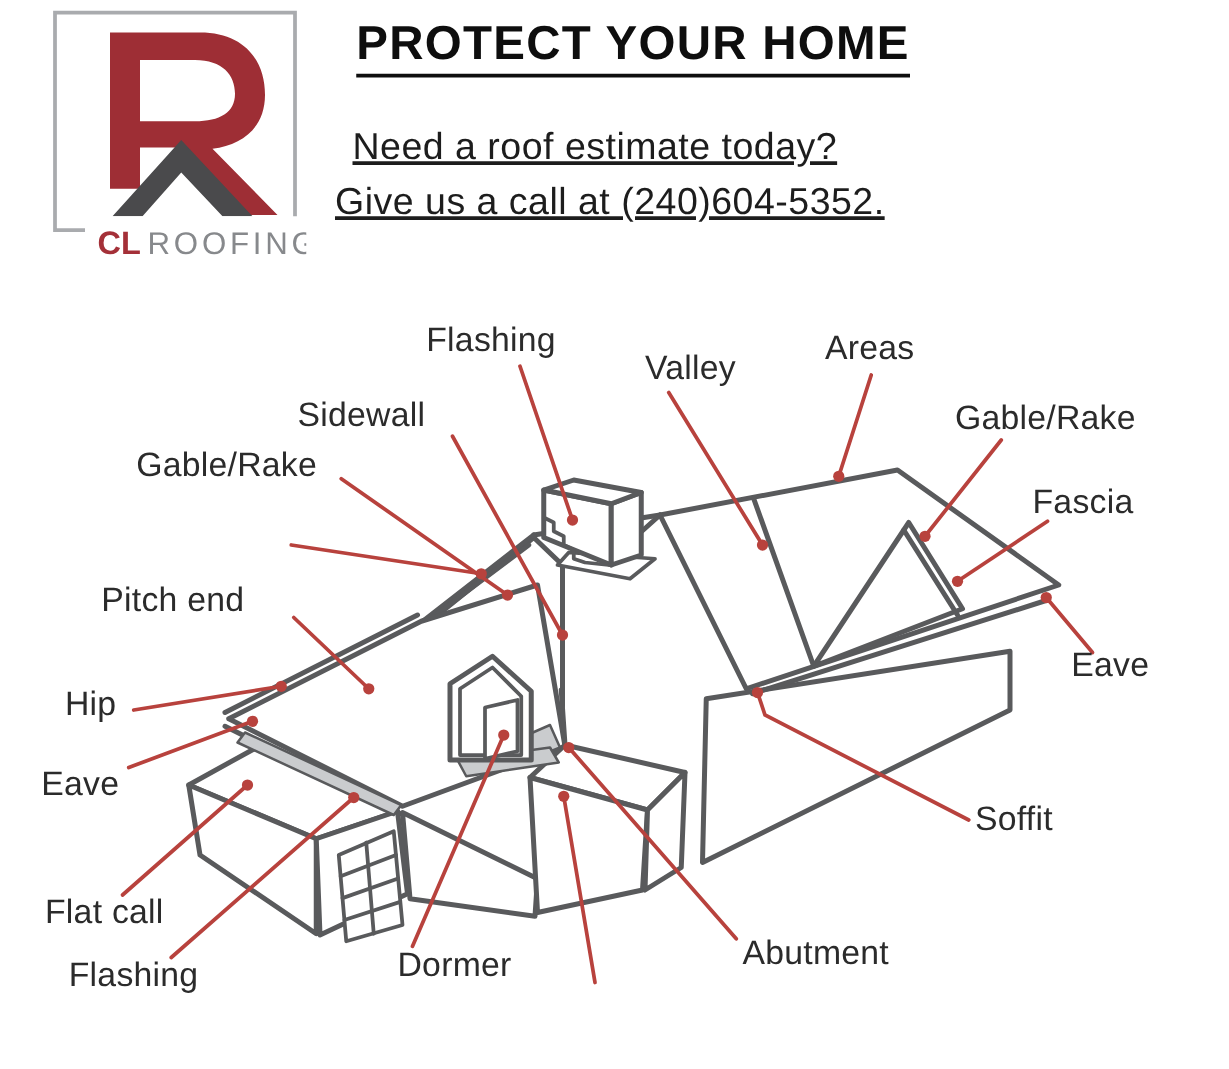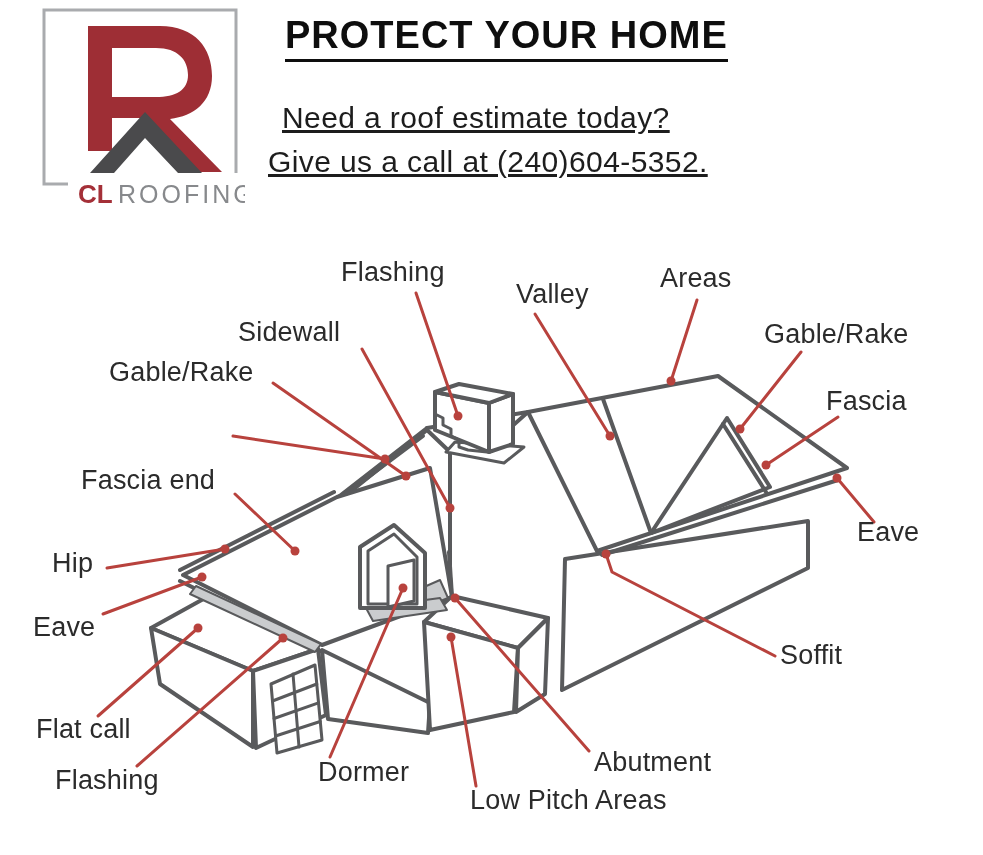--- a/index.html
+++ b/index.html
@@ -169,26 +169,25 @@
           <circle cx="740" cy="429" r="4.5" stroke="none"></circle>
         </g>
     </g>
   </svg>
 
   <div class="dlabel" style="left:341px;top:257px">Flashing</div>
   <div class="dlabel" style="left:516px;top:279px">Valley</div>
   <div class="dlabel" style="left:660px;top:263px">Areas</div>
   <div class="dlabel" style="left:238px;top:317px">Sidewall</div>
   <div class="dlabel" style="left:109px;top:357px">Gable/Rake</div>
-  <div class="dlabel" style="left:81px;top:465px">Fascia end</div>
+  <div class="dlabel" style="left:81px;top:465px">Pitch end</div>
   <div class="dlabel" style="left:52px;top:548px">Hip</div>
   <div class="dlabel" style="left:33px;top:612px">Eave</div>
   <div class="dlabel" style="left:36px;top:714px">Flat call</div>
   <div class="dlabel" style="left:55px;top:765px">Flashing</div>
   <div class="dlabel" style="left:318px;top:757px">Dormer</div>
-  <div class="dlabel" style="left:470px;top:785px">Low Pitch Areas</div>
   <div class="dlabel" style="left:594px;top:747px">Abutment</div>
   <div class="dlabel" style="left:780px;top:640px">Soffit</div>
   <div class="dlabel" style="left:857px;top:517px">Eave</div>
   <div class="dlabel" style="left:826px;top:386px">Fascia</div>
   <div class="dlabel" style="left:764px;top:319px">Gable/Rake</div>
 
 </div>
 
 </body></html>

